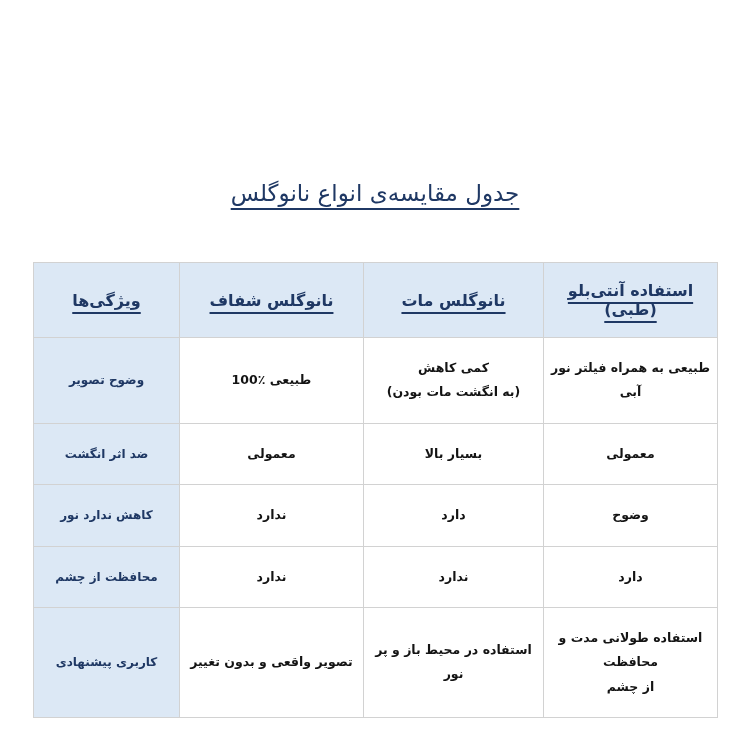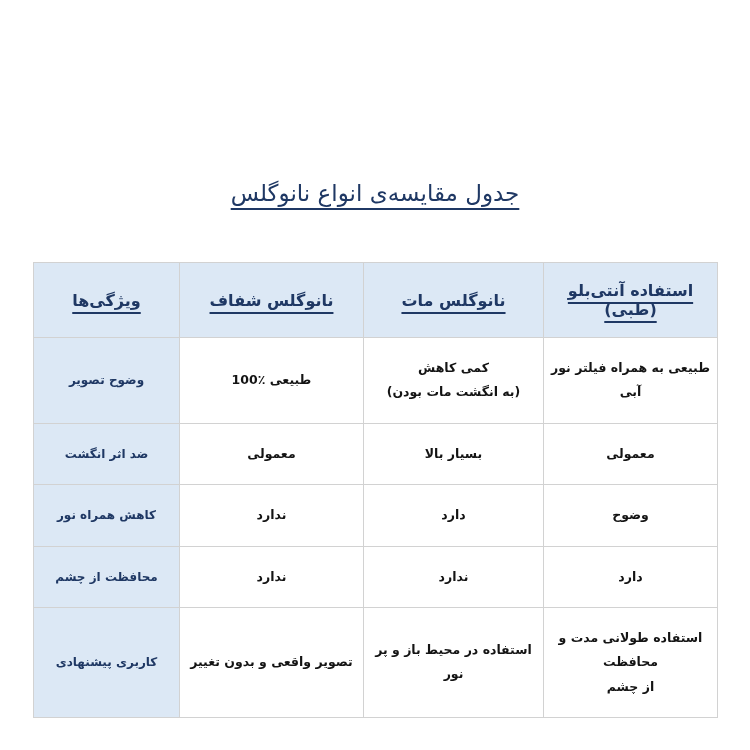--- a/index.html
+++ b/index.html
@@ -116,21 +116,21 @@
 (به انگشت مات بودن)</td>
         <td class="data">طبیعی به همراه فیلتر نور آبی</td>
       </tr>
       <tr>
         <td class="feature">ضد اثر انگشت</td>
         <td class="data">معمولی</td>
         <td class="data">بسیار بالا</td>
         <td class="data">معمولی</td>
       </tr>
       <tr>
-        <td class="feature">کاهش همراه نور</td>
+        <td class="feature">کاهش ندارد نور</td>
         <td class="data">ندارد</td>
         <td class="data">دارد</td>
         <td class="data">وضوح</td>
       </tr>
       <tr>
         <td class="feature">محافظت از چشم</td>
         <td class="data">ندارد</td>
         <td class="data">ندارد</td>
         <td class="data">دارد</td>
       </tr>

